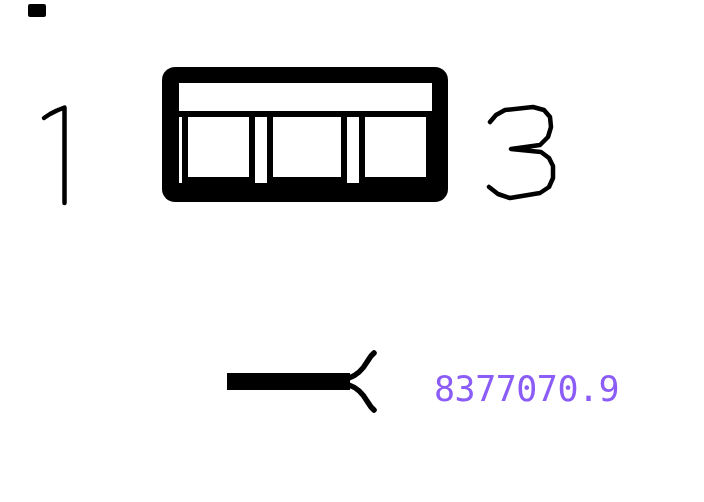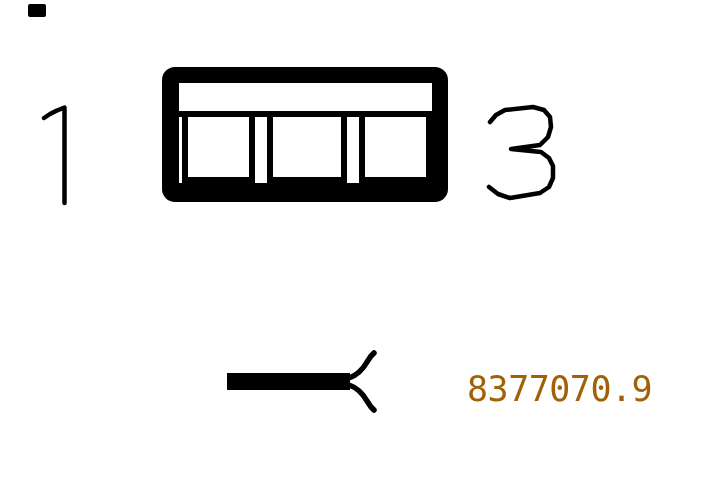--- a/index.html
+++ b/index.html
@@ -54,24 +54,23 @@
   }
   .cavity-1 { left: 3px;   width: 73px; }
   .cavity-2 { left: 88px;  width: 80px; }
   .cavity-3 { left: 180px; width: 73px; }
 
   
   .part-number {
     position: absolute; left: 434px; top: 372px;
     font-family: "DejaVu Sans Mono", monospace;
     font-size: 35px; line-height: 1;
-    color: #a16207;
+    color: #8b5cf6;
     letter-spacing: -0.5px;
     white-space: nowrap;
-    margin-left: 33px;
   }
 </style>
 </head>
 <body>
 
 <div class="canvas">
 
   <div class="corner-mark"></div>
 
   <svg class="layer" viewBox="0 0 704 502" aria-label="1">

